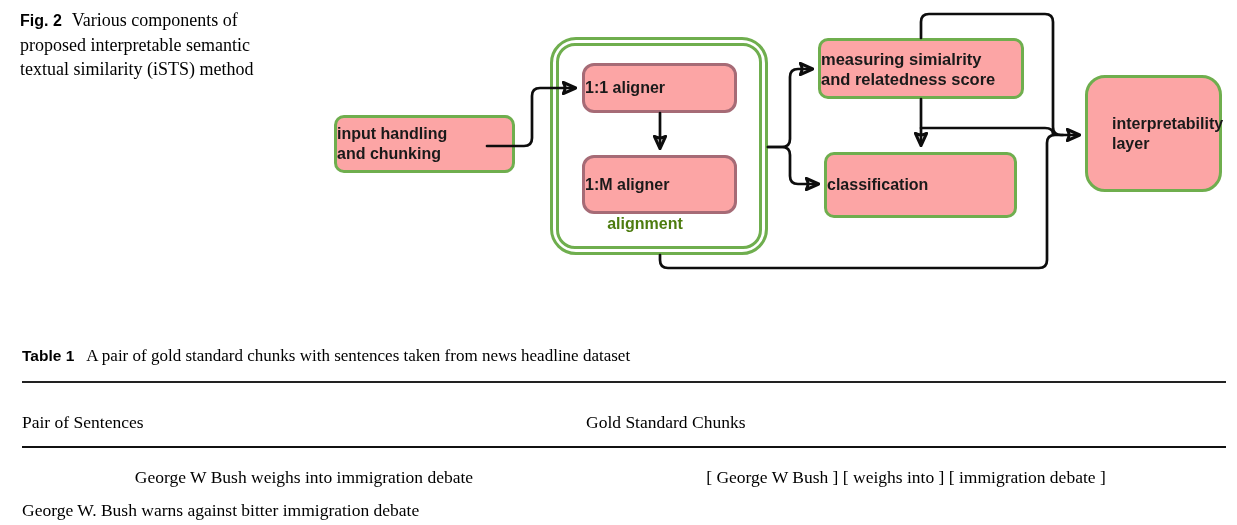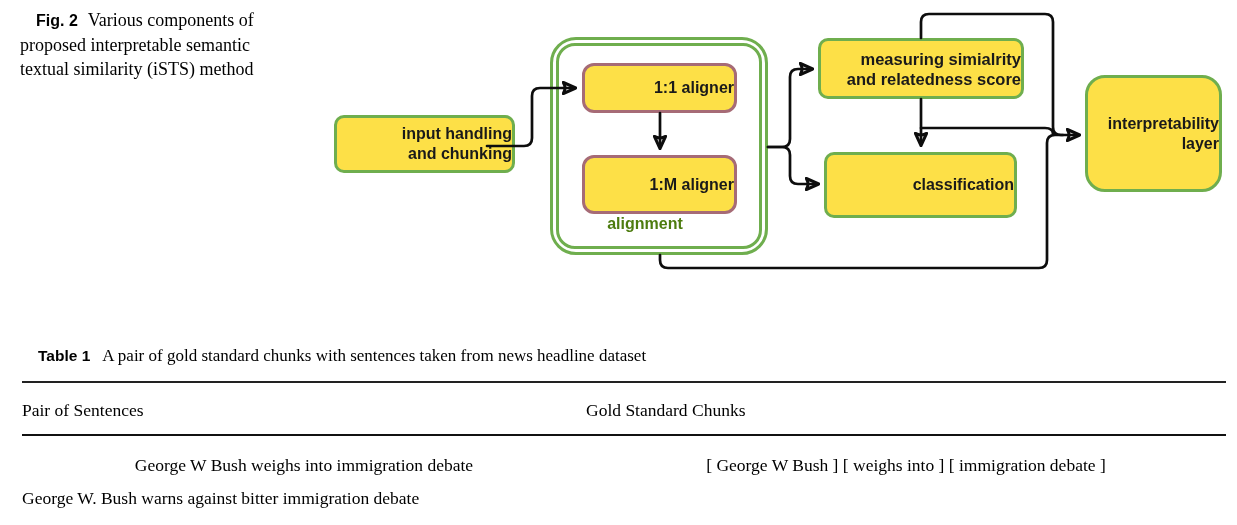--- a/index.html
+++ b/index.html
@@ -4,25 +4,25 @@
 <style>
   html,body{margin:0;padding:0;background:#ffffff;}
   .page{
     position:relative;width:1237px;height:525px;background:#fff;overflow:hidden;
     font-family:"Liberation Serif",serif;color:#111;
   }
   
   .fig-caption{position:absolute;left:20px;top:8px;width:278px;
     font-size:18px;line-height:24px;color:#000;}
   .cap-label{font-family:"Liberation Sans",sans-serif;font-weight:bold;
-    font-size:16px;margin-right:10px;margin-left:16px;}
+    font-size:16px;margin-right:10px;}
   
   .diagram{position:absolute;left:0;top:0;width:1237px;height:312px;}
-  .node{position:absolute;background:#fde047;border:3px solid var(--node-border-green,#6fae4e);
-    border-radius:10px;display:flex;flex-direction:column;align-items:flex-end;justify-content:center;
+  .node{position:absolute;background:#fca5a5;border:3px solid var(--node-border-green,#6fae4e);
+    border-radius:10px;display:flex;flex-direction:column;align-items:flex-start;justify-content:center;
     font-family:"Liberation Sans",sans-serif;font-weight:bold;font-size:16px;line-height:20px;
     color:#1a1a1a;text-align:center;box-sizing:border-box;}
   .node.maroon{border-color:var(--aligner-border-maroon,#a66b76);border-radius:12px;}
   .node.bigradius{border-radius:20px;padding-left:24px;}
   .container-outer{position:absolute;left:550px;top:37px;width:218px;height:218px;
     border:3px solid var(--node-border-green,#6fae4e);border-radius:26px;background:#fff;box-sizing:border-box;}
   .container-inner{position:absolute;left:3px;top:3px;right:3px;bottom:3px;
     border:3px solid var(--node-border-green,#6fae4e);border-radius:19px;box-sizing:border-box;}
   .align-label{position:absolute;left:536px;top:215px;width:218px;text-align:center;
     font-family:"Liberation Sans",sans-serif;font-weight:bold;font-size:16px;color:#4d7c0f;}
@@ -31,21 +31,21 @@
     stroke-linecap:round;stroke-linejoin:round;}
   
   .tableblock{position:absolute;left:22px;top:346px;width:1204px;}
   .tcaption{font-size:17px;line-height:20px;color:#000;}
   .tcaption .cap-label{font-size:15.5px;margin-right:12px;}
   .rule{border:0;border-top:2px solid #222;margin:0;}
   .rule-top{margin-top:15px;}
   .rule-mid{border-top-width:2.5px;border-top-color:#111;}
   .rule-bot{border-top-width:1.8px;margin-top:16px;}
   .trow{display:grid;grid-template-columns:564px 1fr;font-size:17.5px;line-height:22px;color:#000;}
-  .thead{padding:16px 0 13px 0;}
+  .thead{padding:28px 0 13px 0;}
   .trow-data1{margin-top:18px;text-align:center;}
   .trow-data2{margin-top:11px;gap:20px;}
 </style>
 </head>
 <body>
 
 <div class="page">
 
   <div class="fig-caption">
     <span class="cap-label">Fig. 2</span><span>Various components of proposed interpretable semantic textual similarity (iSTS) method</span>

